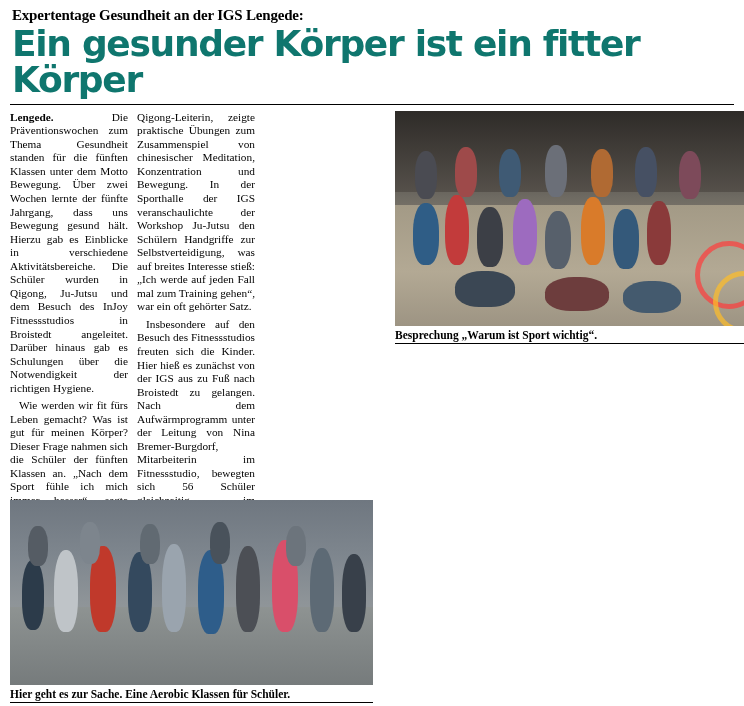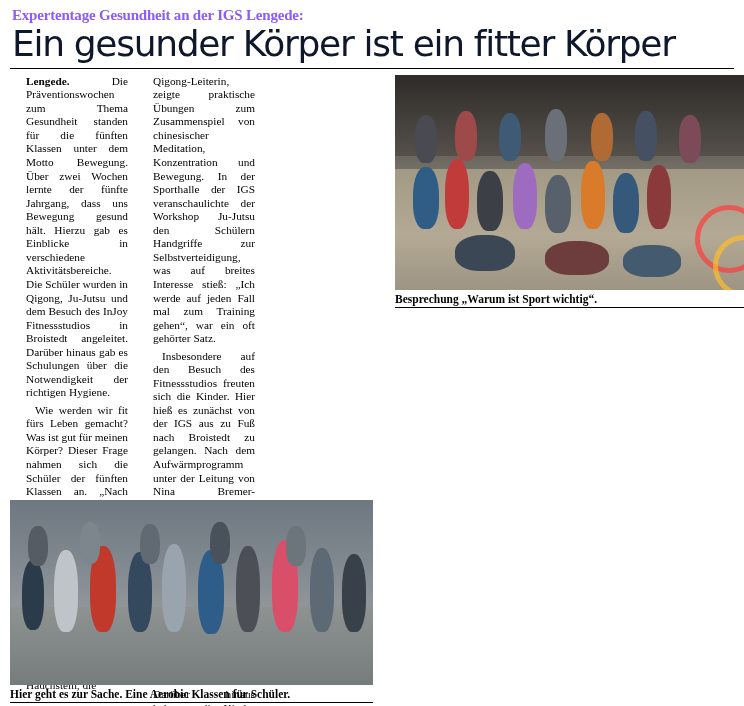--- a/index.html
+++ b/index.html
@@ -19,33 +19,33 @@
     width: 744px;
     height: 706px;
     position: relative;
     box-sizing: border-box;
     padding: 8px 10px 0 10px;
   }
   .kicker {
     font-family: "Liberation Serif", serif;
     font-size: 15px;
     font-weight: bold;
-    color: #8b5cf6;
+    color: #000000;
     letter-spacing: -0.2px;
     margin: 0 0 2px 2px;
     line-height: 1.05;
   }
   .headline {
     font-family: "DejaVu Sans", sans-serif;
     font-size: 36px;
-    font-weight: normal;
+    font-weight: bold;
     letter-spacing: -1.3px;
     line-height: 1.0;
     margin: 0 0 6px 2px;
-    color: #0f172a;
+    color: #0f766e;
   }
   .rule {
     border: 0;
     border-top: 1px solid #000;
     margin: 0 0 6px 0;
     width: 100%;
   }
 
   
   .top-block {
@@ -55,21 +55,21 @@
   }
   .col {
     width: 118px;
     font-size: 11.3px;
     line-height: 1.2;
     text-align: justify;
     text-justify: inter-word;
     hyphens: auto;
   }
   .col p {
-    margin: 0 0 0.35em 16px;
+    margin: 0 0 0.35em 0;
     text-indent: 0;
   }
   .col p.indent {
     text-indent: 9px;
   }
   .dropcap-lead {
     font-weight: bold;
   }
 
   .photo-col {

